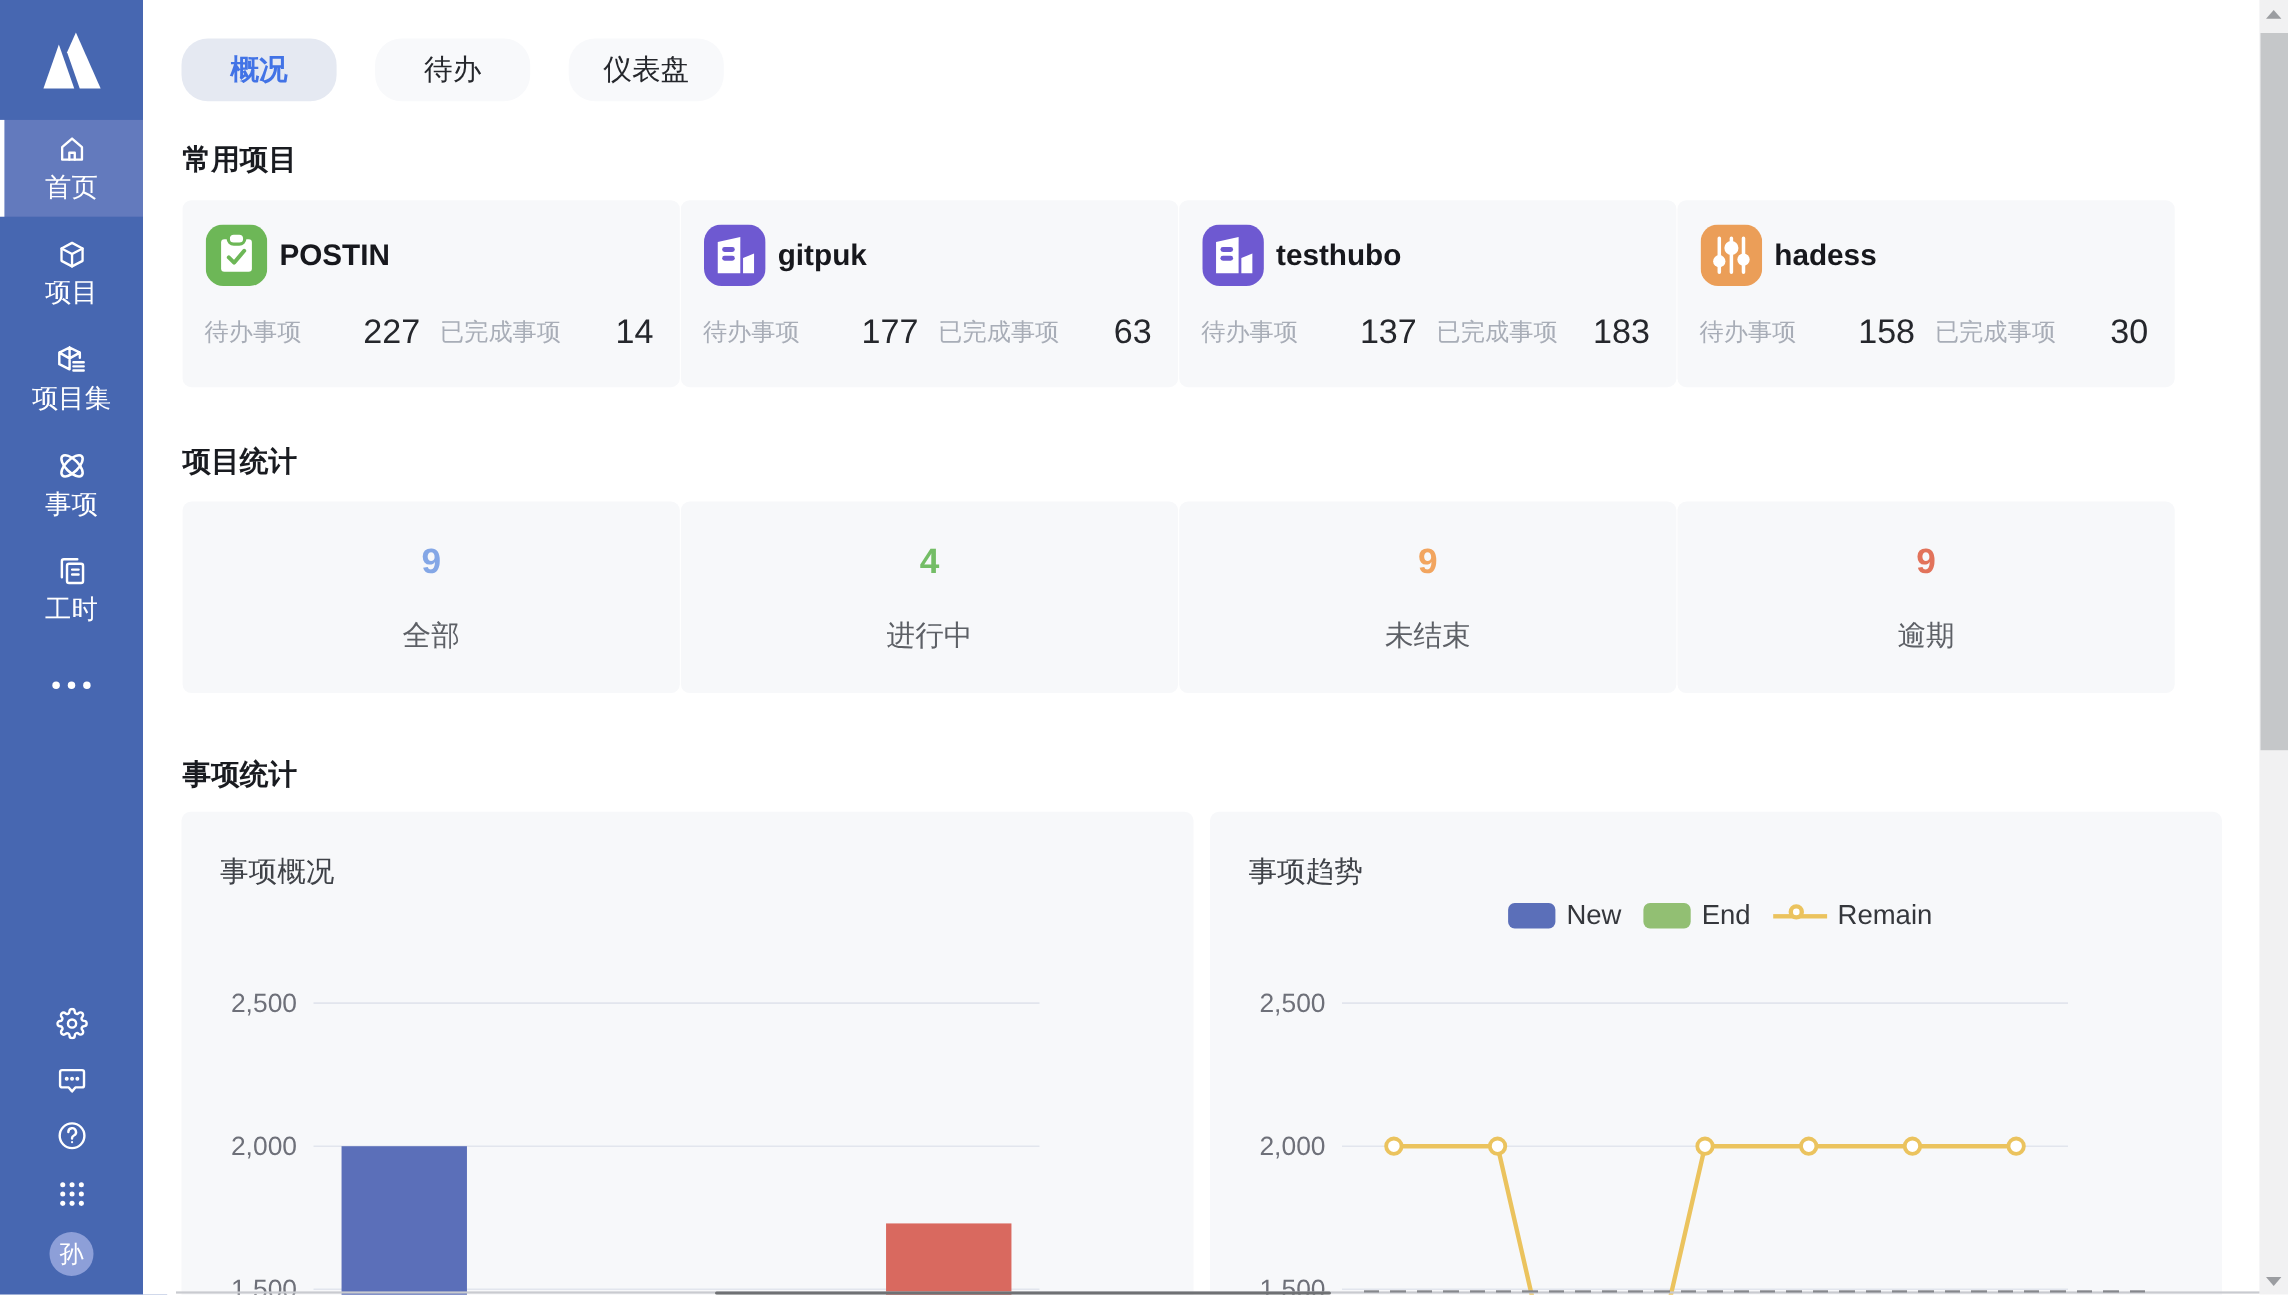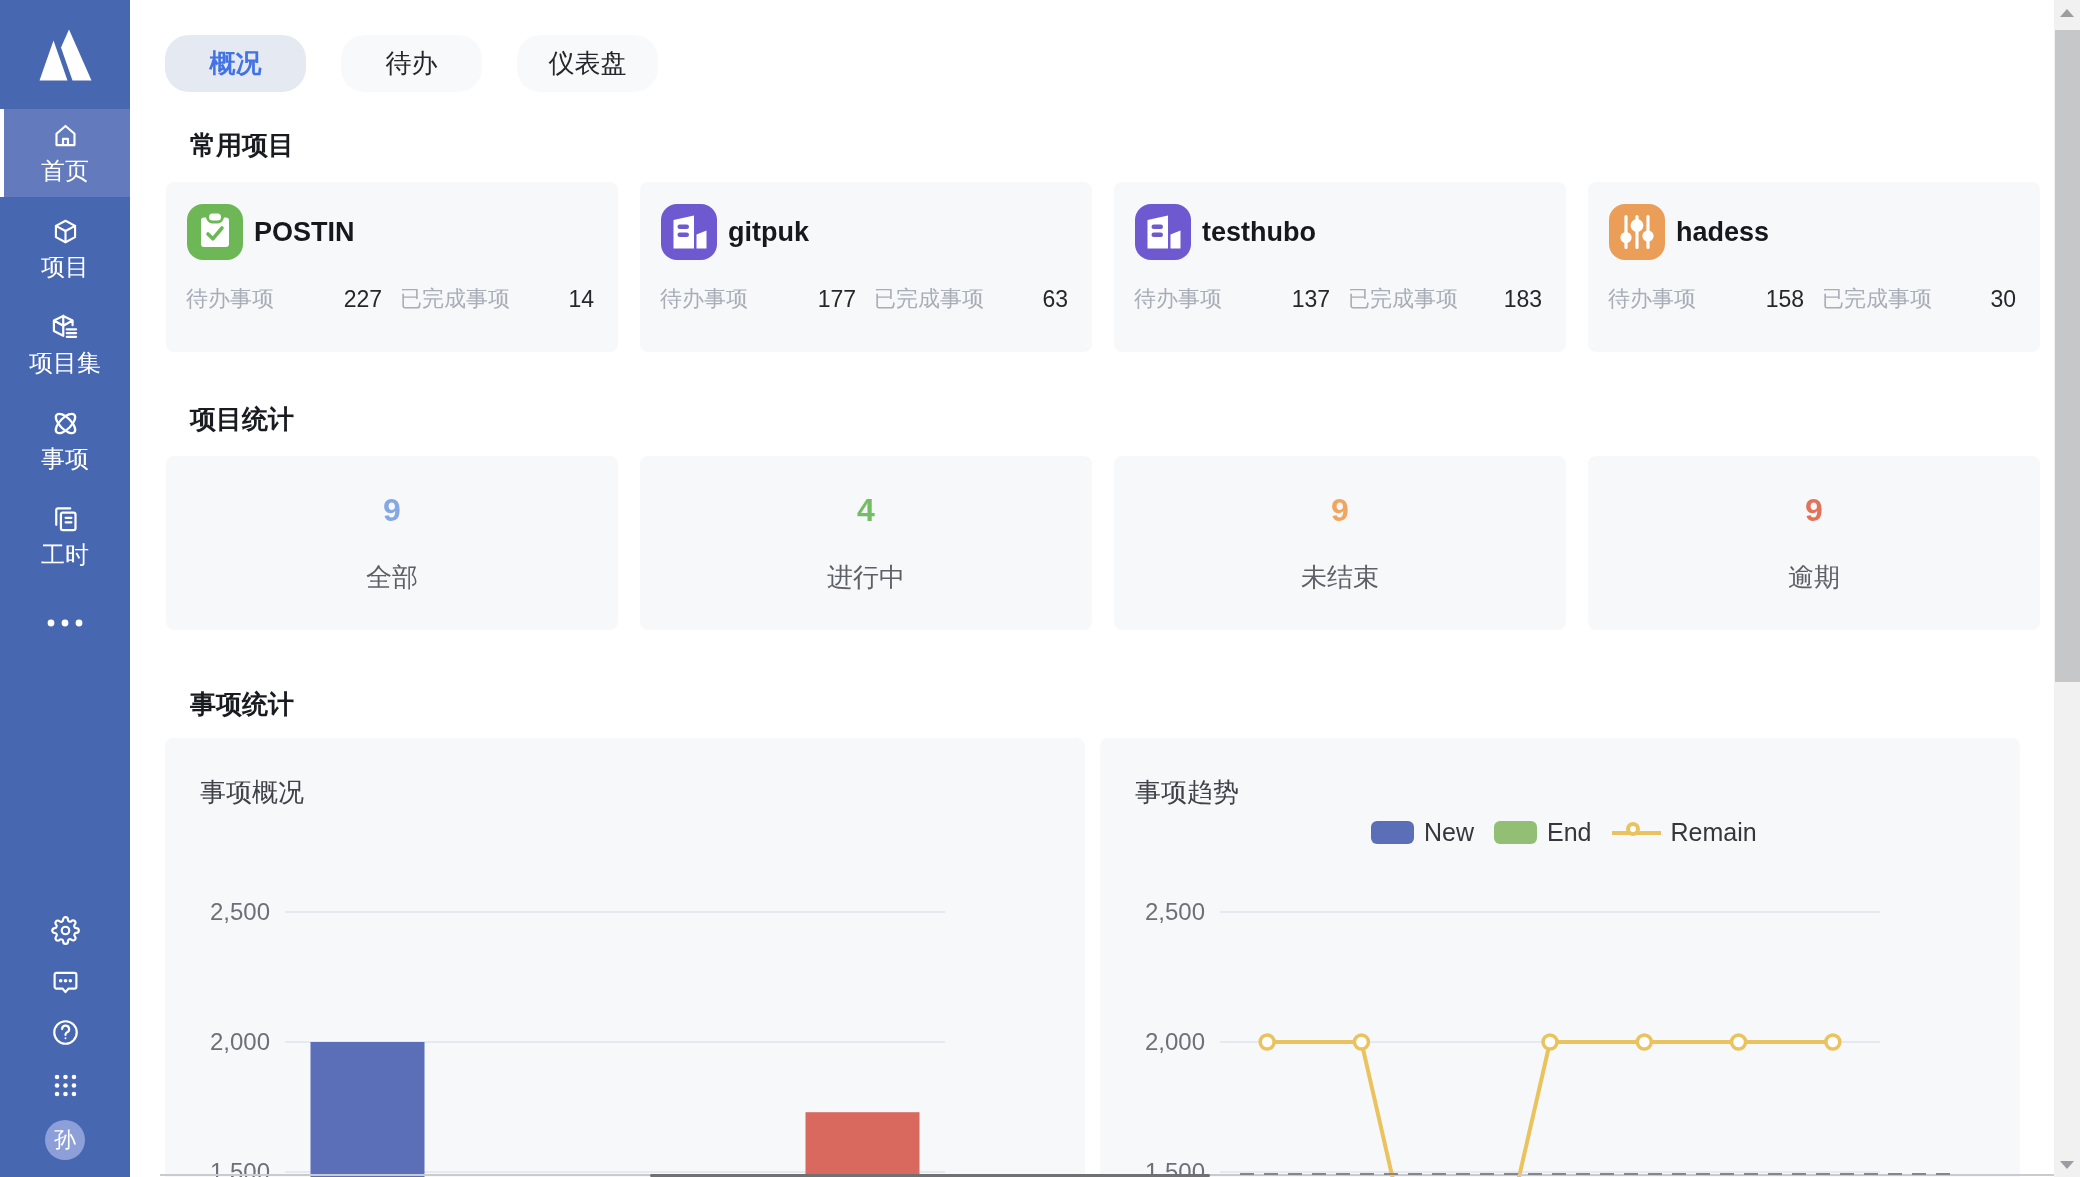--- a/index.html
+++ b/index.html
@@ -21,32 +21,32 @@
     background:#8d9fd8; color:#fff; font-size:22px; text-align:center; line-height:40px; }
 
   
   .content { position:absolute; left:130px; top:0; width:1950px; height:1177px; background:#fff; }
 
   .tabs { position:absolute; left:35px; top:35px; display:flex; gap:35px; }
   .tab { height:57px; width:141px; border-radius:24px; background:#f8f9fb;
     display:flex; align-items:center; justify-content:center; font-size:26px; color:#25272c; }
   .tab.active { background:#e5e9f2; color:#4273e6; font-weight:700; }
 
-  .section-title { position:absolute; left:36px; font-size:26px; font-weight:700; color:#191b20;margin-left:24px; }
-
-  .card-row { position:absolute; left:36px; display:flex; gap:22px; }
+  .section-title { position:absolute; left:36px; font-size:26px; font-weight:700; color:#191b20; }
+
+  .card-row { position:absolute; left:36px; display:flex; gap:1px; }
   .pcard { width:452px; height:170px; background:#f7f8fa; border-radius:8px; position:relative; }
   .pcard-icon { position:absolute; left:21px; top:22px; width:56px; height:56px; }
   .pcard-name { position:absolute; left:88px; top:22px; height:56px; display:flex; align-items:center;
     font-size:27px; font-weight:700; color:#17181d; }
   .pcard-stats { position:absolute; left:20px; right:24px; top:102px; display:flex;align-items:center; }
   .pcol { width:196px; display:flex; justify-content:space-between; align-items:center; }
   .pcol + .pcol { margin-left:18px; width:194px; }
   .plabel { font-size:22px; color:#a8adb7; }
-  .pvalue { font-size:23px; color:#25272c;margin-left:28px; }
+  .pvalue { font-size:31px; color:#25272c;margin-left:28px; }
 
   .scard { width:452px; height:174px; background:#f7f8fa; border-radius:8px; position:relative; text-align:center; }
   .snum { position:absolute; top:36px; left:0; width:100%; font-size:32px; font-weight:700; }
   .slabel { position:absolute; top:104px; left:0; width:100%; font-size:26px; color:#5d6066; }
 
   .chart-card { width:920px; height:520px; background:#f7f8fa; border-radius:8px; position:relative; }
   .chart-title { position:absolute; left:35px; top:37px; font-size:26px; color:#3f4248; }
   .legend { position:absolute; left:271px; top:80px; display:flex; align-items:center;text-align:right; }
   .legend-swatch { width:43px; height:23px; border-radius:6px; }
   .legend-text { font-size:25px; color:#35373c; margin-left:10px; }

